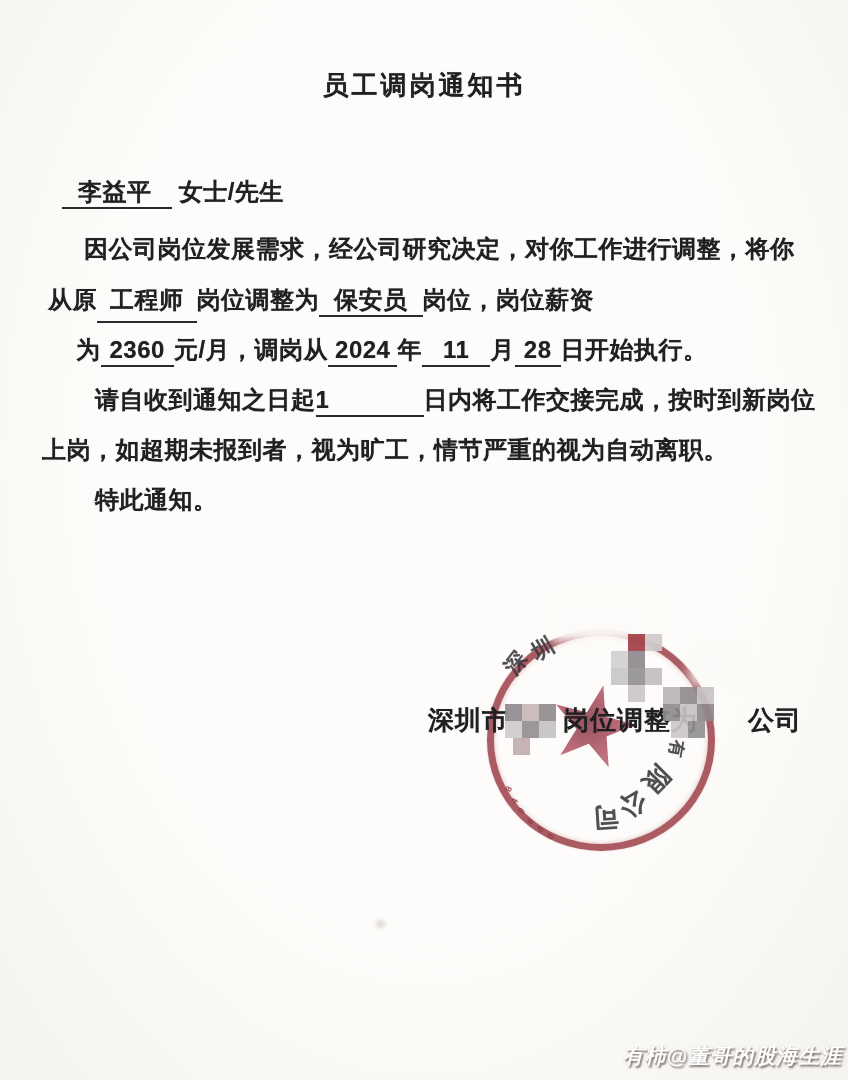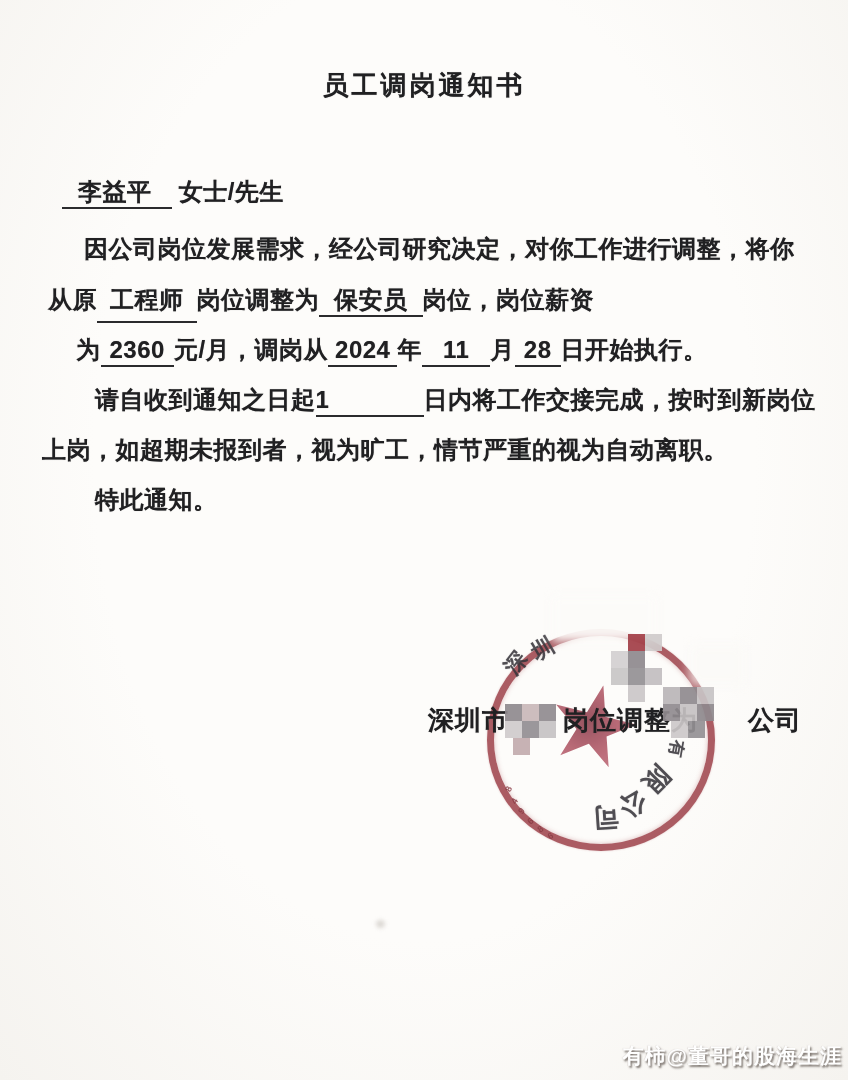--- a/index.html
+++ b/index.html
@@ -121,20 +121,21 @@
   }
 
   
   .watermark {
     position:absolute; right:6px; top:1042px;
     font-size:21px; font-weight:700; letter-spacing:1px;
     color:#fefefe;
     text-shadow: 1.5px 2px 2px rgba(105,96,90,0.85), -0.5px -0.5px 1px rgba(160,150,145,0.35);
     z-index:5;
     white-space:nowrap;
+    font-style:italic;
   }
 </style>
 </head>
 <body>
 
 <div class="page">
 
   <div class="seal">
     <div class="seal-ring"></div>
     <div class="seal-star"></div>

